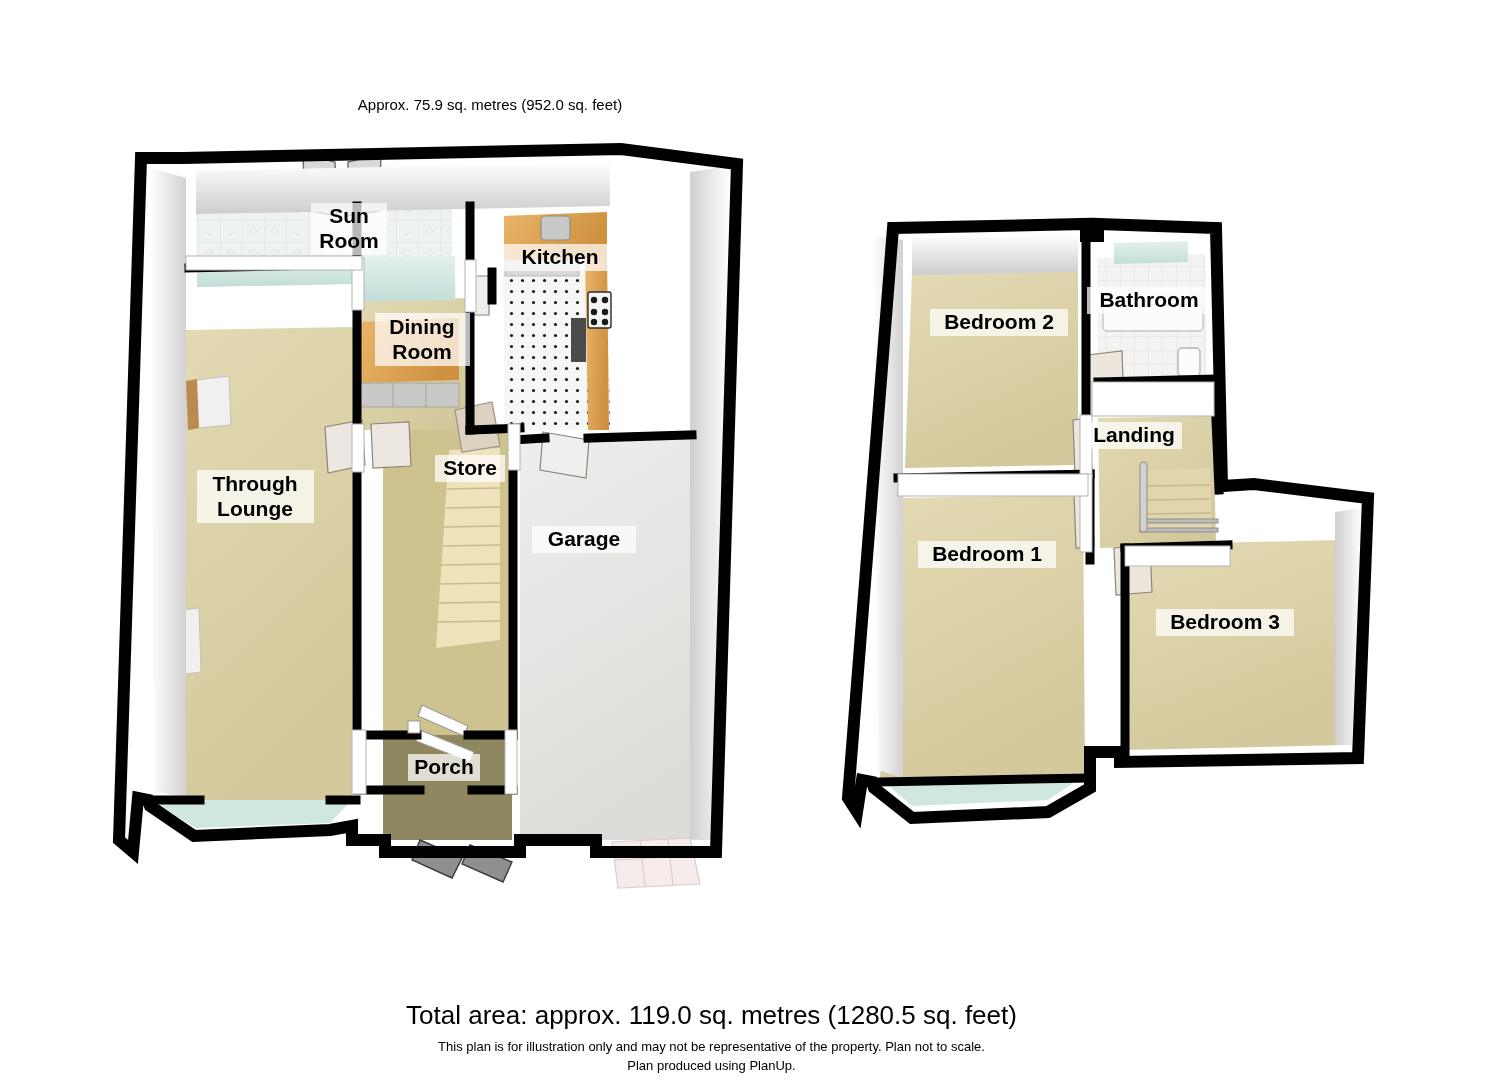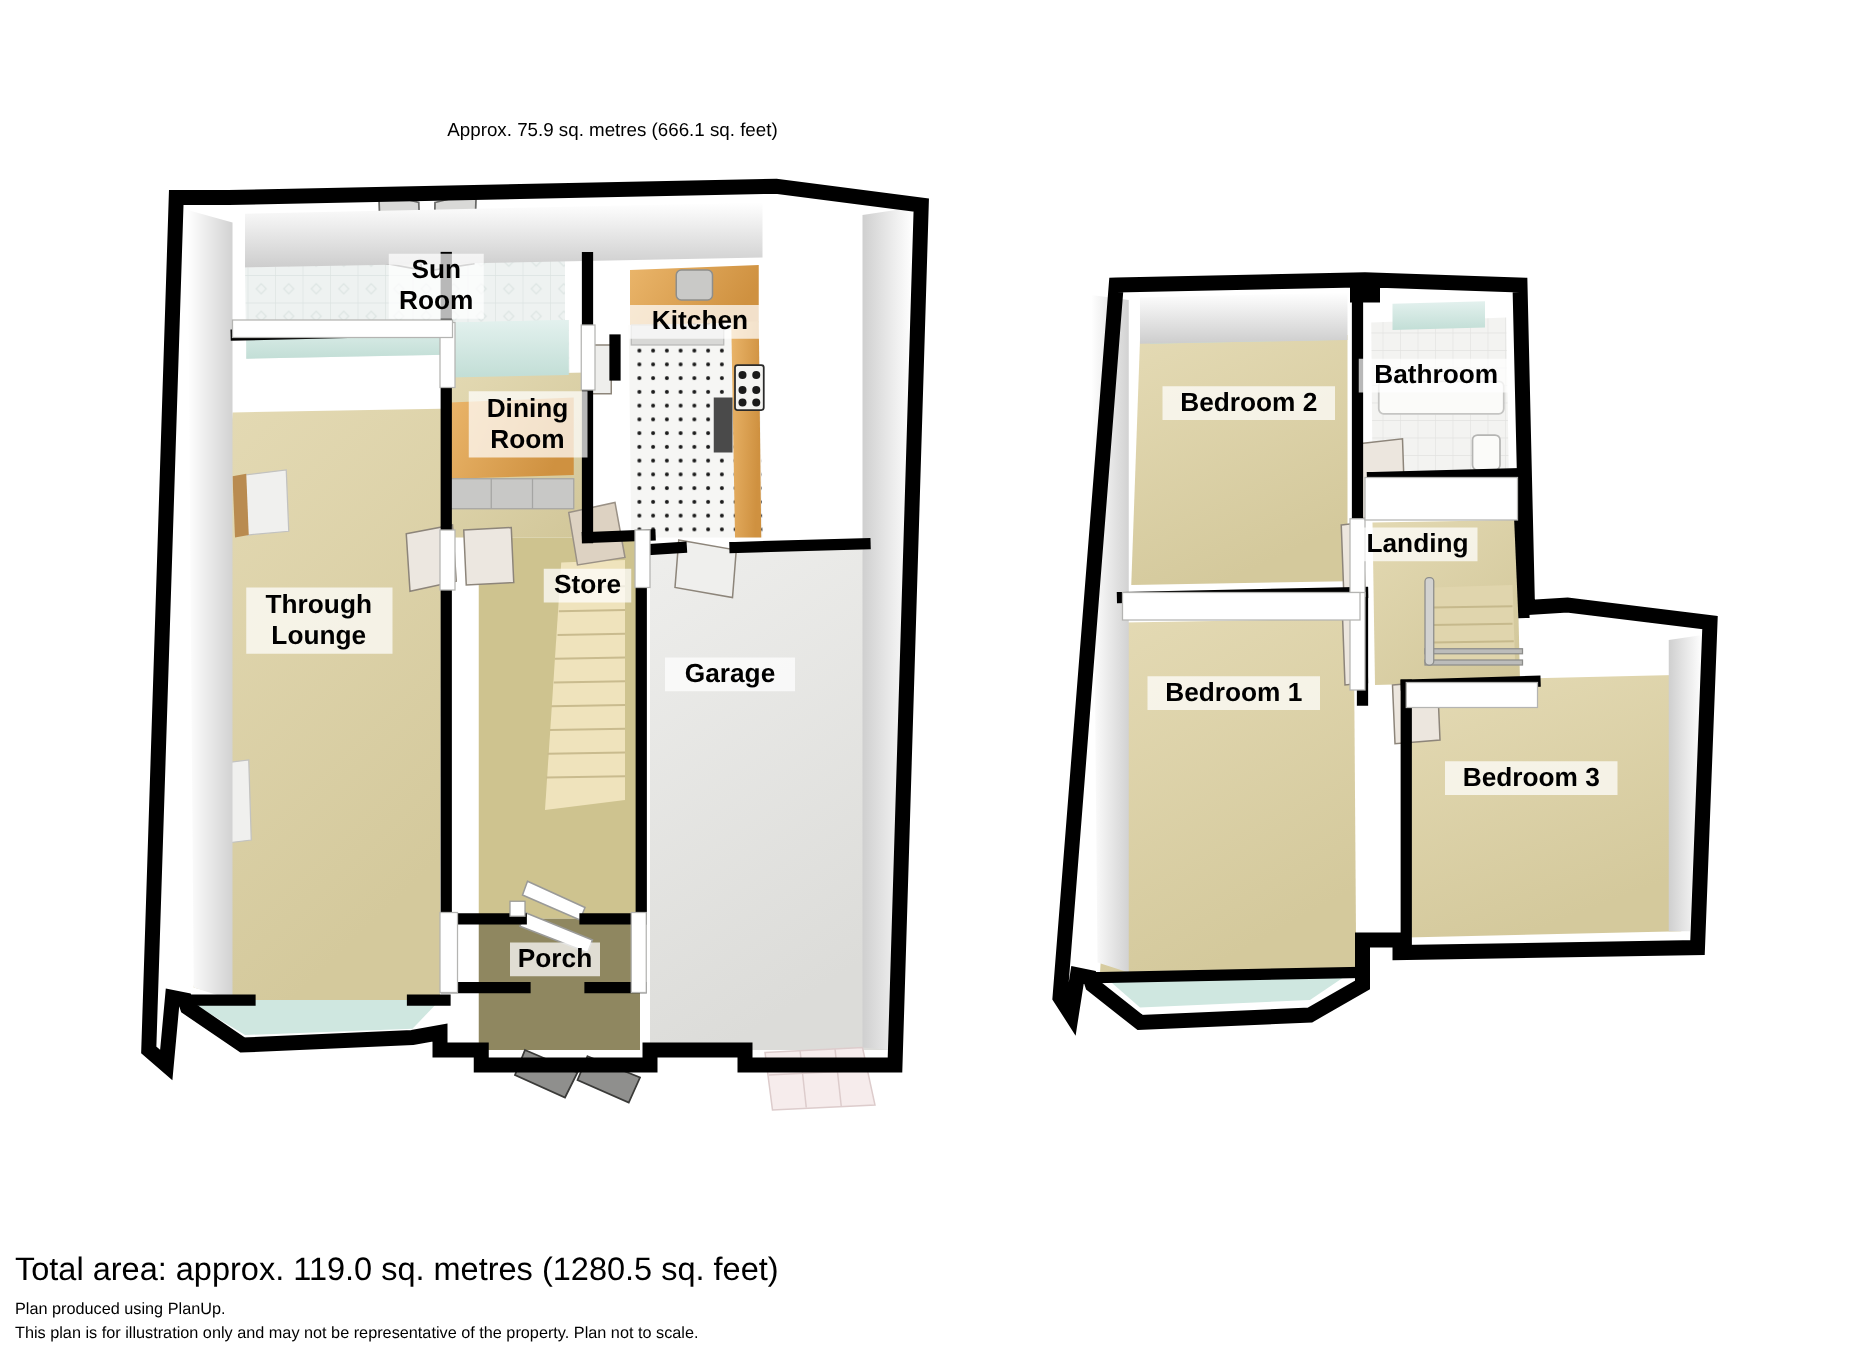--- a/index.html
+++ b/index.html
@@ -6,35 +6,35 @@
   body{width:1485px;height:1080px;position:relative;overflow:hidden;
        font-family:"Liberation Sans", sans-serif;color:#000;}
 
   .floor-title{position:absolute;text-align:center;}
   .floor-title .ft-name{font-size:26px;font-weight:bold;letter-spacing:.2px;line-height:1.1;}
   .floor-title .ft-area{font-size:15px;font-weight:normal;margin-top:4px;line-height:1.1;}
 
   #ground-title{left:160px;top:93px;width:660px;}
   #first-title{left:880px;top:176px;width:560px;}
 
-  .footer{position:absolute;left:0;width:1423px;padding-left:12px;}
+  .footer{position:absolute;left:0;width:1423px;text-align:center;}
   #total-area{top:1000px;font-size:26px;line-height:1.2;}
   #disclaimer{top:1038px;font-size:13px;line-height:1.45;}
 
   svg{position:absolute;left:0;top:0;}
 
   .rlabel{font-family:"Liberation Sans", sans-serif;font-weight:bold;
           font-size:21px;fill:#000;text-anchor:middle;dominant-baseline:middle;}
   .rlabel-bg{fill:#ffffff;fill-opacity:.72;}
 </style>
 </head>
 <body>
 
 <div class="floor-title" id="ground-title">
-  <div class="ft-area">Approx. 75.9 sq. metres (666.1 sq. feet)</div>
+  <div class="ft-area">Approx. 75.9 sq. metres (952.0 sq. feet)</div>
 </div>
 
 <div class="floor-title" id="first-title">
 </div>
 
 <svg width="1485" height="1080" viewBox="0 0 1485 1080">
   <defs>
     <linearGradient id="gCarpet" x1="0" y1="0" x2="0.4" y2="1">
       <stop offset="0" stop-color="#e4dab4"></stop>
         <stop offset="1" stop-color="#d4c99c"></stop>
@@ -339,15 +339,15 @@
       <g>
         <rect class="rlabel-bg" x="1156" y="609" width="138" height="27"></rect>
         <text class="rlabel" x="1225" y="623">Bedroom 3</text>
       </g>
     </g>
   </g>
 </svg>
 
 <div class="footer" id="total-area">Total area: approx. 119.0 sq. metres (1280.5 sq. feet)</div>
 <div class="footer" id="disclaimer">
+  <div>This plan is for illustration only and may not be representative of the property. Plan not to scale.</div>
   <div>Plan produced using PlanUp.</div>
-  <div>This plan is for illustration only and may not be representative of the property. Plan not to scale.</div>
 </div>
 
 </body></html>

